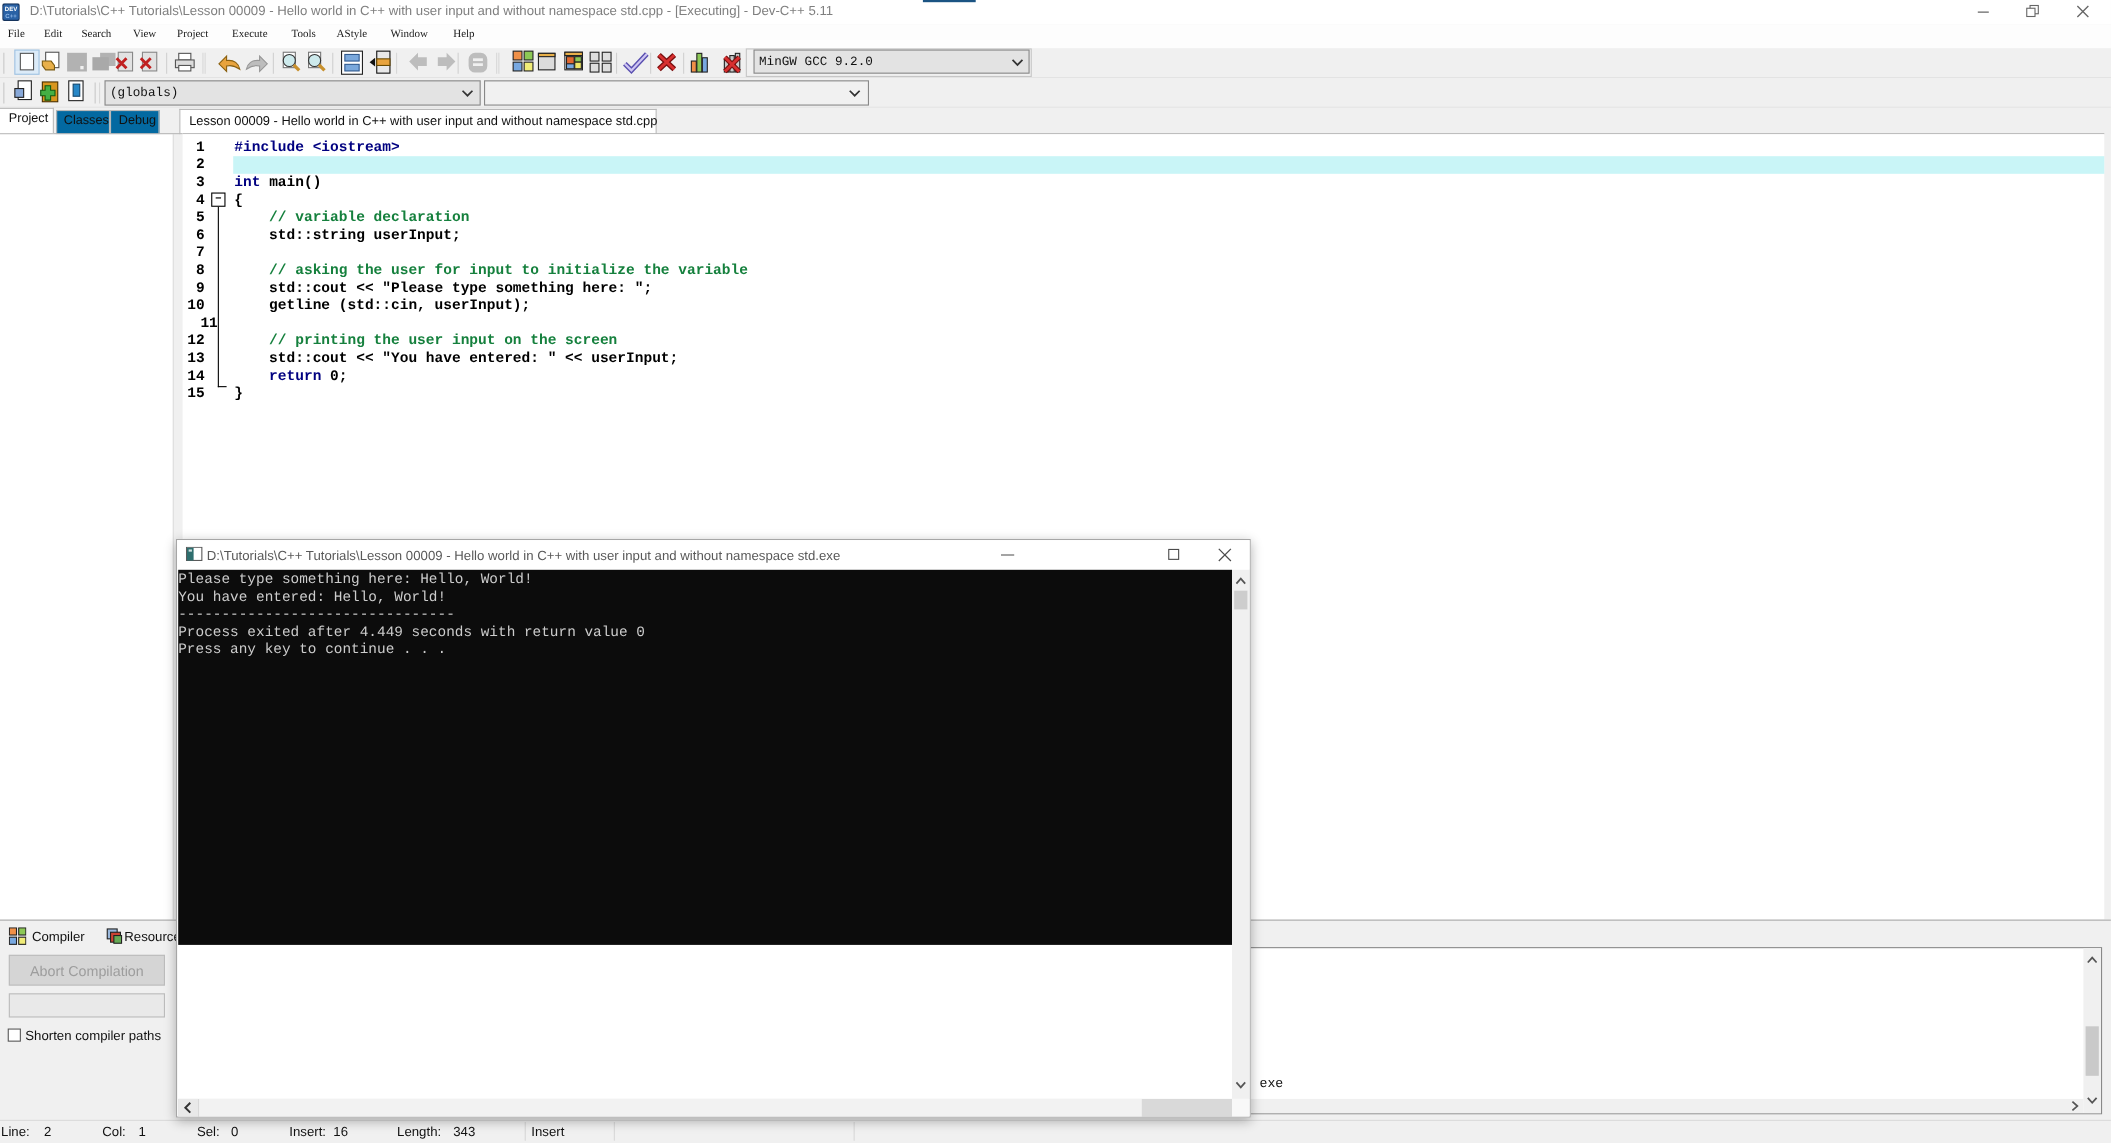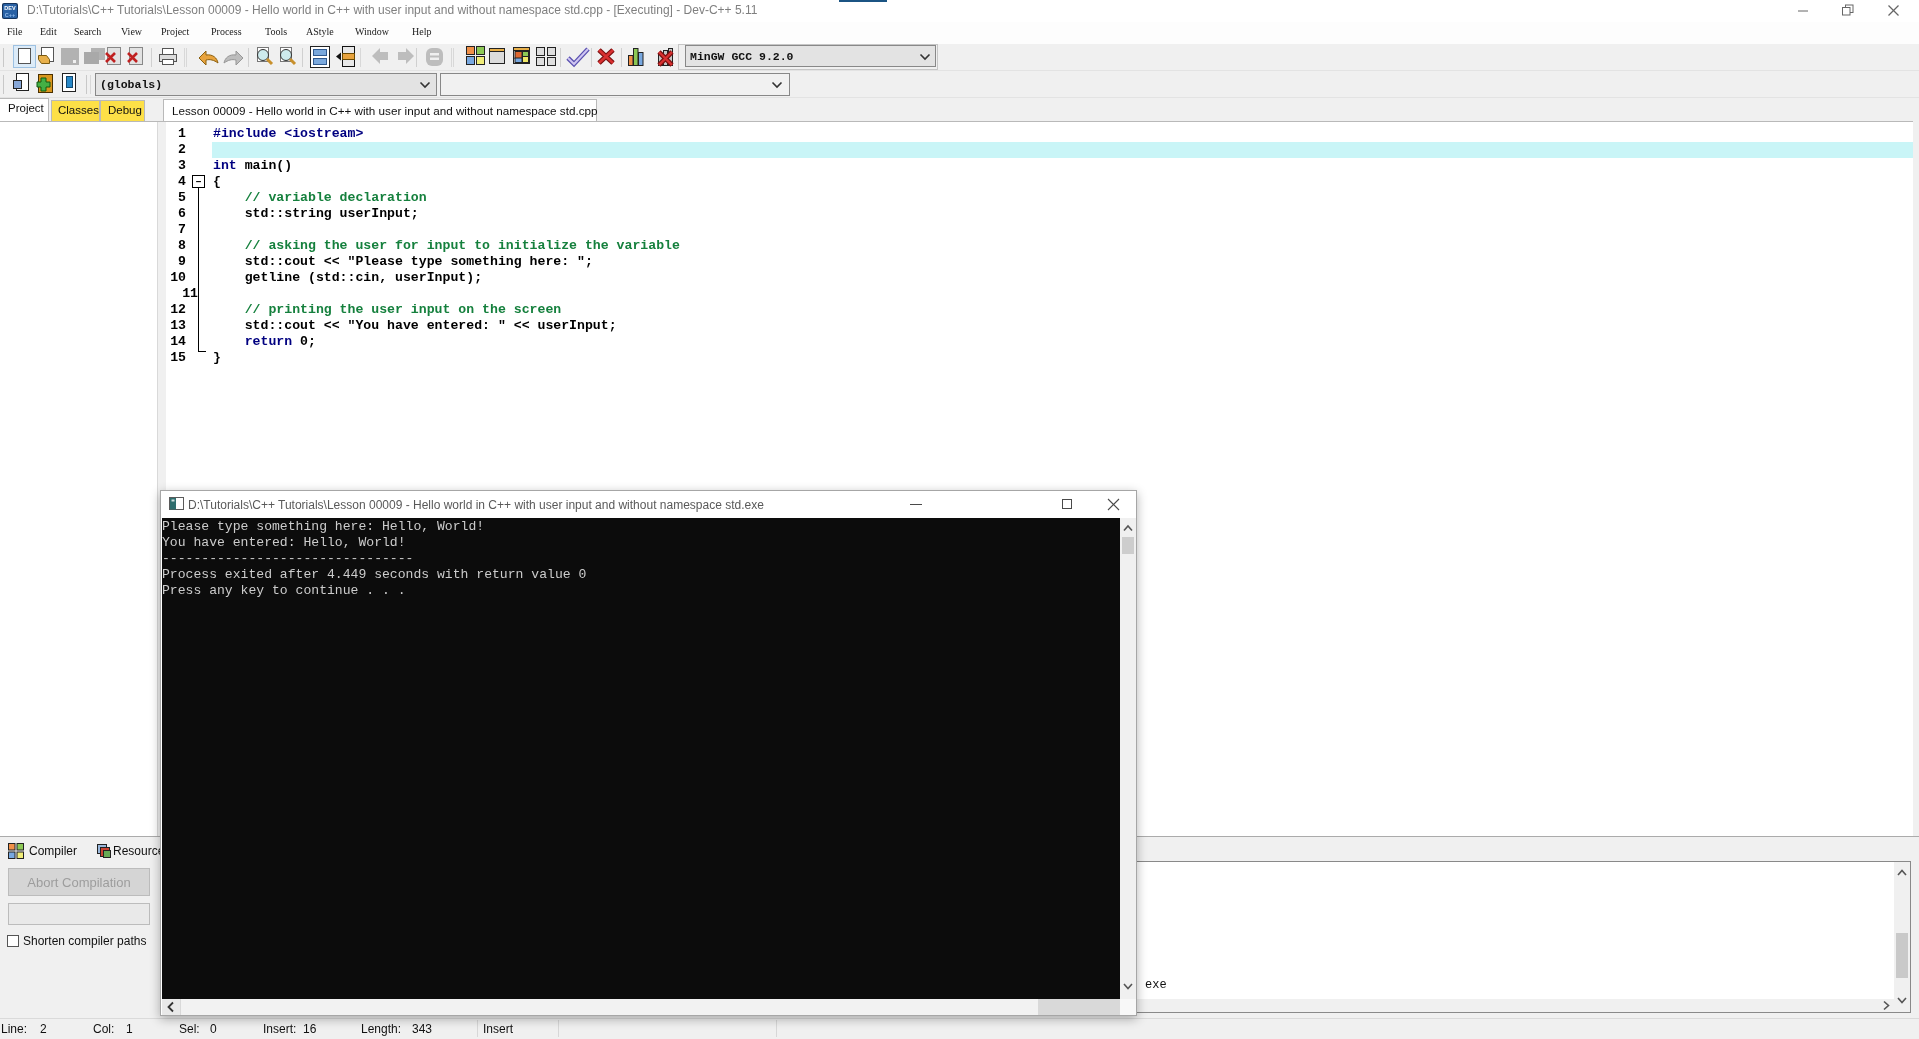--- a/index.html
+++ b/index.html
@@ -11,24 +11,24 @@
   #titlebar { left:0; top:0; width:1919px; height:22px; background:#ffffff; }
   #titletext { left:27px; top:3px; font-size:12px; color:#7f7f7f; white-space:nowrap; }
   #bluebar { left:839px; top:0; width:48px; height:2px; background:#1b5483; }
   
   #menubar { left:0; top:22px; width:1919px; height:22px; background:#fdfdfd; }
   .menuitem { position:absolute; top:26px; font-size:10px; color:#1a1a1a; white-space:nowrap;font-family:Liberation Serif, serif; }
   
   #toolbar1 { left:0; top:44px; width:1919px; height:27px; background:#f0f0f0; border-bottom:1px solid #e3e3e3; }
   #toolbar2 { left:0; top:71px; width:1919px; height:27px; background:#f0f0f0; border-bottom:1px solid #e3e3e3; }
   .combo { position:absolute; background:#e3e3e3; border:1px solid #888888; }
-  .combotext { position:absolute; font-family:"Liberation Mono",monospace; font-weight:bold; font-size:11.5px; color:#111; }
+  .combotext { position:absolute; font-family:"Liberation Mono",monospace; font-weight:normal; font-size:11.5px; color:#111; }
   
   #tabrow { left:0; top:98px; width:1919px; height:24px; background:#f0f0f0; }
-  .ltab { position:absolute; top:2px; height:22px; font-size:11.5px; color:#111; background:#fde047; border:1px solid #b9b9b9; border-bottom:none; padding:3px 7px 0 7px; }
+  .ltab { position:absolute; top:2px; height:22px; font-size:11.5px; color:#111; background:#0369a1; border:1px solid #b9b9b9; border-bottom:none; padding:3px 7px 0 7px; }
   .ltab.active { background:#ffffff; height:23px; z-index:2; }
   #edtab { position:absolute; left:163px; top:99px; width:434px; height:23px; background:#ffffff; border:1px solid #b9b9b9; border-bottom:none; font-size:11.7px; color:#111; padding:4px 0 0 8px; white-space:nowrap; }
   
   #leftpanel { left:0; top:122px; width:158px; height:714px; background:#ffffff; border-right:1px solid #d9d9d9; }
   #editor { left:166px; top:122px; width:1747px; height:714px; background:#ffffff; }
   #editorline { left:166px; top:121px; width:1747px; height:1px; background:#b9b9b9; }
   #cyanline { left:212px; top:142px; width:1701px; height:16px; background:#c9f5f7; }
   .lnum { position:absolute; width:30px; text-align:right; font-family:"Liberation Mono",monospace; font-weight:bold; font-size:13.2px; line-height:16px; color:#000; }
   .cline { position:absolute; left:213px; font-family:"Liberation Mono",monospace; font-weight:bold; font-size:13.2px; line-height:16px; color:#000; white-space:pre; }
   .kw { color:#000080; }
@@ -36,21 +36,21 @@
   #foldbox { left:192px; top:175px; width:13px; height:13px; background:#fff; border:1px solid #000; font:bold 11px "Liberation Mono",monospace; text-align:center; line-height:10px; }
   #foldline { left:198px; top:188px; width:1px; height:164px; background:#000; }
   #foldfoot { left:198px; top:351px; width:8px; height:1px; background:#000; }
   
   #bottomarea { left:0; top:836px; width:1919px; height:182px; background:#f0f0f0; }
   #logpanel { left:160px; top:861px; width:1751px; height:152px; background:#ffffff; border:1px solid #898989; }
   
   #console { left:160px; top:490px; width:977px; height:526px; background:#ffffff; border:1px solid #a6a6a6; box-shadow:0 3px 10px rgba(0,0,0,0.30); }
   #ctitle { left:0; top:0; width:975px; height:27px; background:#ffffff; }
   #ctext { left:27px; top:7px; font-size:12px; color:#595959; white-space:nowrap; }
-  #cblack { left:1px; top:27px; width:958px; height:481px; background:#0c0c0c; }
+  #cblack { left:1px; top:27px; width:958px; height:341px; background:#0c0c0c; }
   #cbody { left:0px; top:1px; font-family:"Liberation Mono",monospace; font-size:13.1px; line-height:16px; color:#cccccc; white-space:pre; }
   
   #statusbar { left:0; top:1018px; width:1919px; height:21px; background:#f0f0f0; border-top:1px solid #dadada; }
   .st { position:absolute; top:1022px; font-size:12px; color:#111; }
   .stsep { position:absolute; top:1020px; width:1px; height:17px; background:#d7d7d7; }
 </style>
 </head>
 <body>
   <div class="abs" id="titlebar"></div>
   <div class="abs" id="titletext">D:\Tutorials\C++ Tutorials\Lesson 00009 - Hello world in C++ with user input and without namespace std.cpp - [Executing] - Dev-C++ 5.11</div>
@@ -70,21 +70,21 @@
     <text x="8" y="7" font-size="5.5" font-weight="bold" fill="#fff" text-anchor="middle" font-family="Liberation Sans">DEV</text>
     <text x="8" y="13.5" font-size="5.5" font-weight="bold" fill="#8fb8e8" text-anchor="middle" font-family="Liberation Sans">C++</text>
   </svg>
 
   <div class="abs" id="menubar"></div>
   <div class="menuitem" style="left:7px">File</div>
   <div class="menuitem" style="left:40px">Edit</div>
   <div class="menuitem" style="left:74px">Search</div>
   <div class="menuitem" style="left:121px">View</div>
   <div class="menuitem" style="left:161px">Project</div>
-  <div class="menuitem" style="left:211px">Process</div>
+  <div class="menuitem" style="left:211px">Execute</div>
   <div class="menuitem" style="left:265px">Tools</div>
   <div class="menuitem" style="left:306px">AStyle</div>
   <div class="menuitem" style="left:355px">Window</div>
   <div class="menuitem" style="left:412px">Help</div>
 
   <div class="abs" id="toolbar1"></div>
   <svg class="abs" style="left:0;top:44px;width:1919px;height:27px" viewBox="0 0 1919 27">
     <line x1="3.5" y1="4" x2="3.5" y2="23" stroke="#c8c8c8"></line>
 
     <rect x="13.5" y="1.5" width="22" height="22" fill="#dcebf8" stroke="#9dc1e2"></rect>

